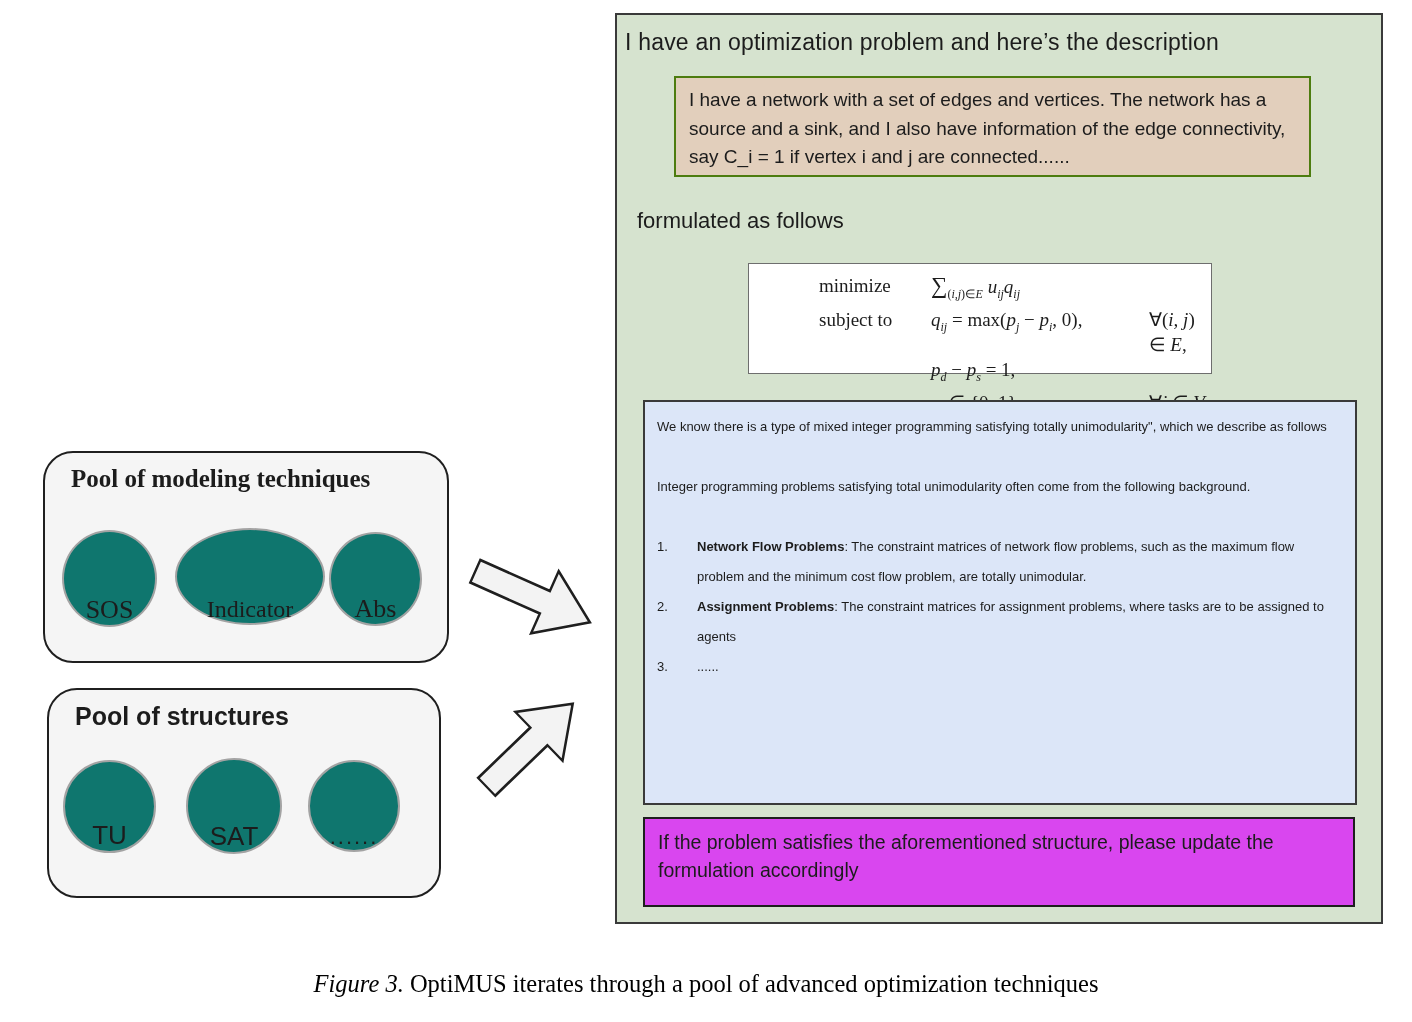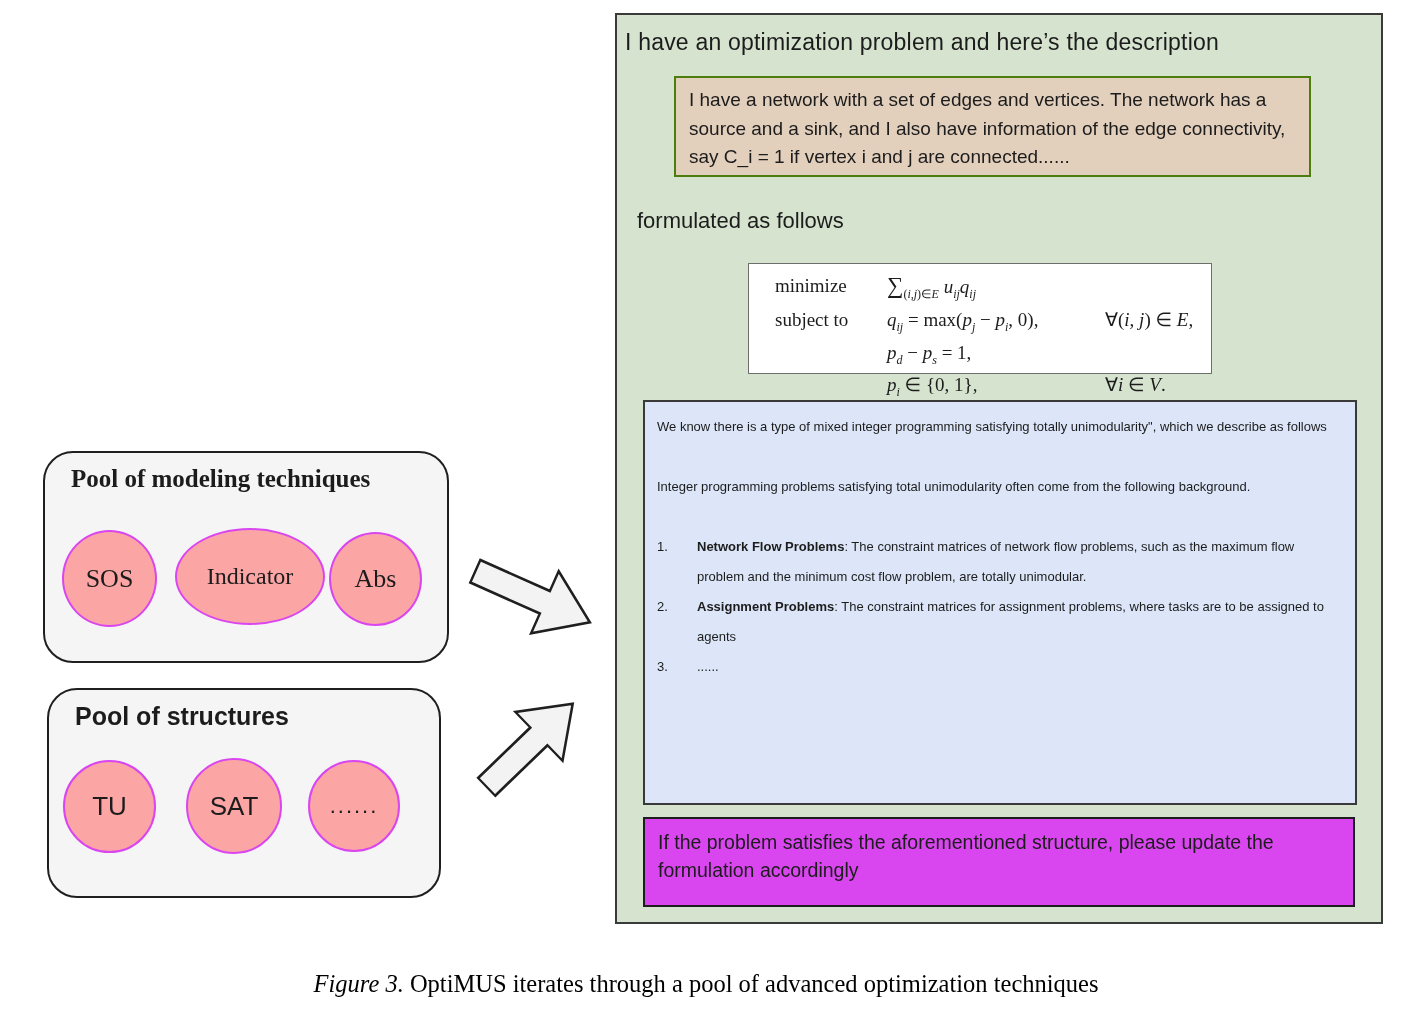--- a/index.html
+++ b/index.html
@@ -23,21 +23,21 @@
   }
 
   .formulated-label { left:20px; top:193px; font-size:22px; }
 
   .math-box {
     left:131px; top:248px; width:464px; height:111px;
     background:#ffffff; border:1px solid #6e6e6e;
     font-family:"Liberation Serif", serif; font-size:19px;
     padding:9px 0 0 26px;
   }
-  .math-row { display:flex; line-height:25px; }
+  .math-row { display:flex; line-height:25px;margin-left:44px; }
   .math-left { width:112px; flex:none; }
   .math-mid  { width:218px; flex:none; }
   .math-right{ flex:1; }
   .math-box sub { font-size:12px; }
   .math-box .sum { font-size:23px; }
 
   .blue-box {
     left:26px; top:385px; width:714px; height:405px;
     background:#dce6f8; border:2px solid #3a3a3a;
     padding:10px 16px 4px 12px; font-size:13px; line-height:30px;
@@ -55,22 +55,22 @@
   }
 
   
   .pool {
     background:#f5f5f5; border:2px solid #1f1f1f; border-radius:30px;
   }
   .pool-modeling  { left:43px; top:451px; width:406px; height:212px;font-family:Liberation Serif, serif; }
   .pool-structures{ left:47px; top:688px; width:394px; height:210px; }
   .pool-title { left:26px; top:12px; font-weight:bold; font-size:25px; }
   .bubble {
-    border:2px solid #d946ef; border-radius:50%; background:#fca5a5;
-    display:flex; align-items:center; justify-content:center; font-size:26px;
+    border:2px solid #a3a3a3; border-radius:50%; background:#0f766e;
+    display:flex; align-items:flex-end; justify-content:center; font-size:26px;
   }
   .bubble.small-text { font-size:24px; }
   .bubble.dots { font-size:22px; letter-spacing:2px; }
 
   
   .arrow-wrap { pointer-events:none; }
 
   
   .caption {
     left:0; top:970px; width:1412px; text-align:center;

